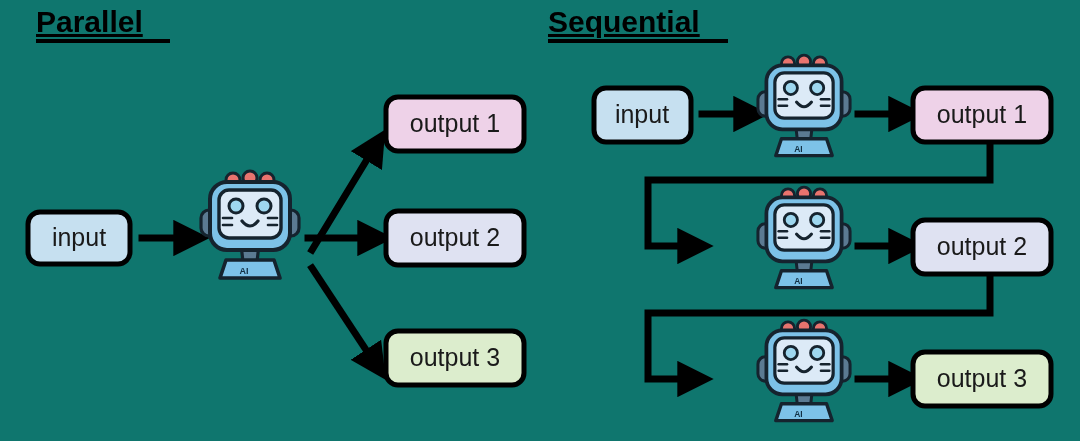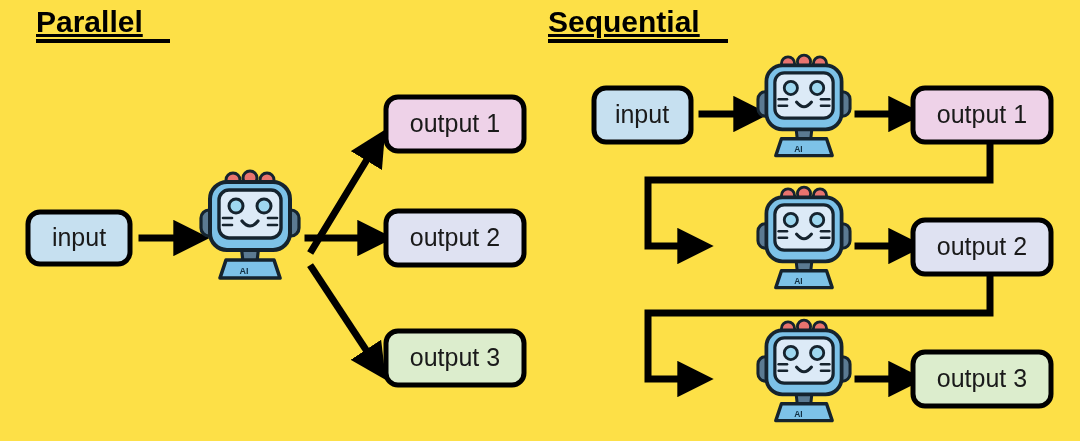--- a/index.html
+++ b/index.html
@@ -10,21 +10,21 @@
   body {
     width: 1080px;
     height: 441px;
     font-family: "Liberation Sans", sans-serif;
     overflow: hidden;
   }
   #stage {
     position: relative;
     width: 1080px;
     height: 441px;
-    background: #fde047;
+    background: #0f766e;
   }
   svg.diagram {
     position: absolute;
     top: 0;
     left: 0;
     width: 1080px;
     height: 441px;
   }
   .section-title {
     font-family: "Liberation Sans", sans-serif;

